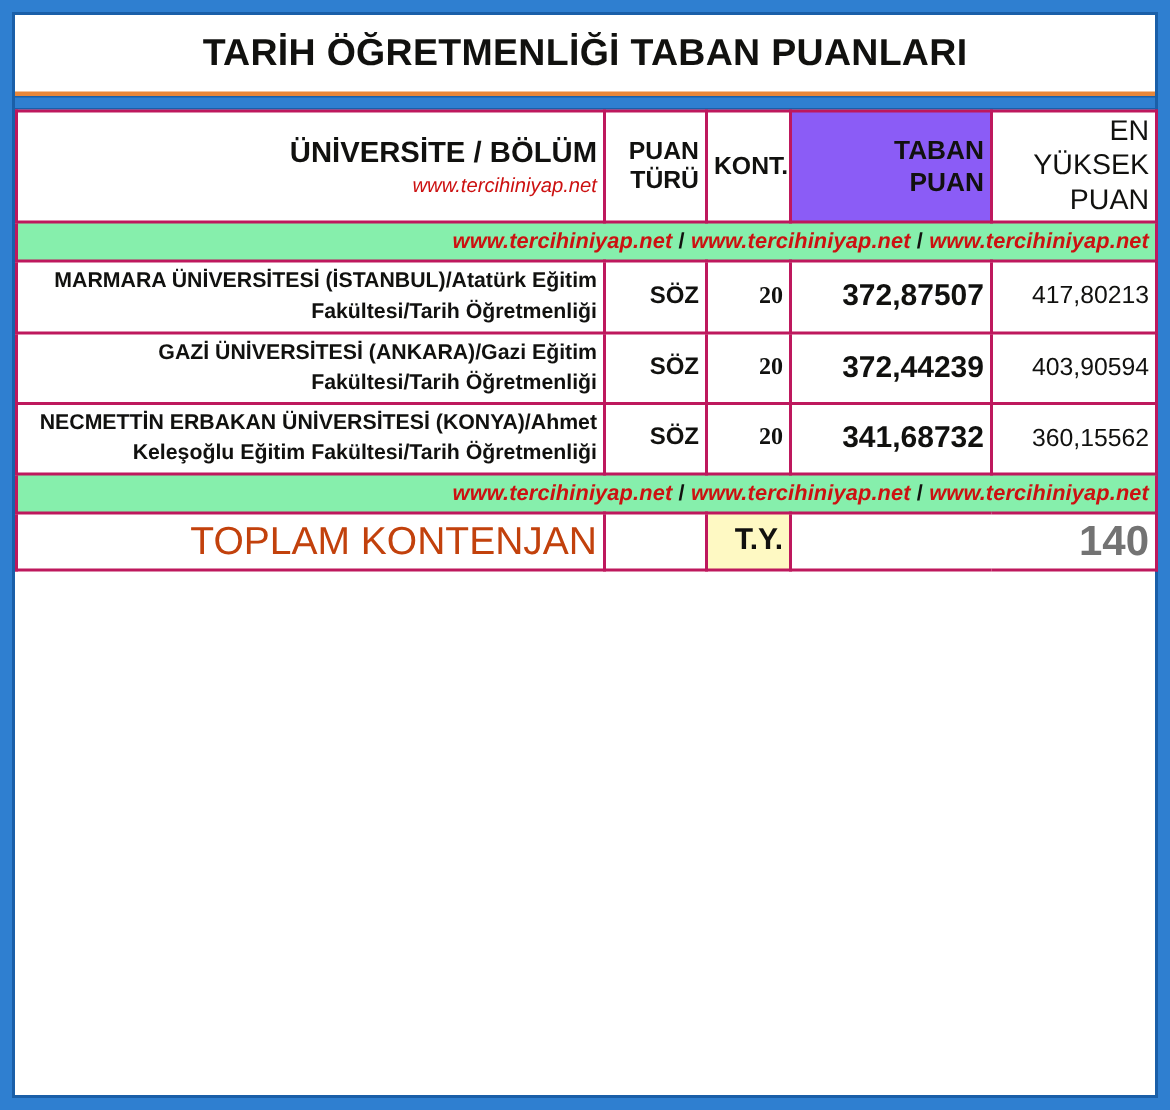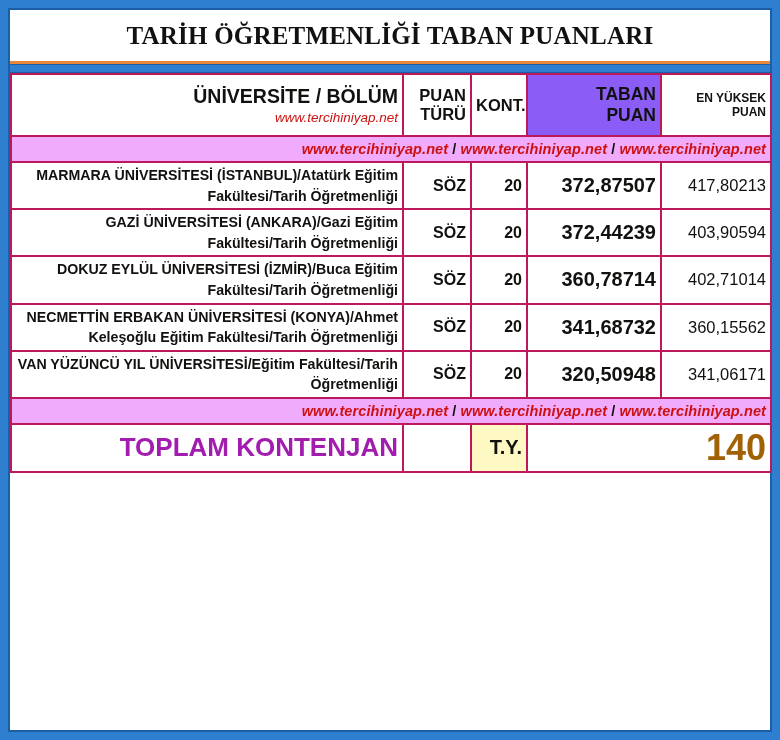--- a/index.html
+++ b/index.html
@@ -40,21 +40,20 @@
     justify-content: center;
     background: #ffffff;
     box-sizing: border-box;
   }
   .title-bar .title-text {
     font-size: 25px;
     font-weight: bold;
     color: #11110f;
     letter-spacing: 0.2px;
     text-align: center;
-    font-family: Liberation Serif, serif;
   }
 
   .blue-sep {
     height: 9px;
     background: #2f7fd0;
     border-top: 1px solid #1a5fa8;
     border-bottom: 1px solid #1a5fa8;
     box-sizing: border-box;
   }
 
@@ -101,29 +100,29 @@
     line-height: 1.15;
   }
   .hdr-taban {
     background: #8b5cf6;
     font-size: 17.5px;
     font-weight: bold;
     color: #11110f;
     line-height: 1.2;
   }
   .hdr-enyuk {
-    font-size: 12px;
-    font-weight: bold;
+    font-size: 19px;
+    font-weight: normal;
     color: #11110f;
     line-height: 1.2;
   }
 
   
   .banner td {
-    background: #f0abfc;
+    background: #86efac;
     height: 26px;
     padding: 0;
   }
   .banner .banner-text {
     font-size: 14.5px;
     font-weight: bold;
     font-style: italic;
     color: #cc1111;
     letter-spacing: 0.1px;
     white-space: nowrap;
@@ -143,48 +142,49 @@
   }
   .row-puan {
     font-size: 16px;
     font-weight: bold;
     color: #11110f;
   }
   .row-kont {
     font-size: 16px;
     font-weight: bold;
     color: #11110f;
+    font-family: Liberation Serif, serif;
   }
   .row-taban {
     font-size: 20px;
     font-weight: bold;
     color: #11110f;
   }
   .row-enyuk {
     font-size: 16.5px;
     color: #11110f;
     margin-left: 25px;
   }
 
   
   .total-label {
     font-size: 26px;
-    font-weight: bold;
-    color: #a21caf;
+    font-weight: normal;
+    color: #c2410c;
   }
   .total-ty {
     background: #fef9c3;
     font-size: 20px;
     font-weight: bold;
     color: #11110f;
   }
   .total-count {
-    font-size: 36px;
-    font-weight: bold;
-    color: #a16207;
+    font-size: 28px;
+    font-weight: bold;
+    color: #737373;
   }
   .total-blank { background: #ffffff; }
 </style>
 </head>
 <body>
 
 <div class="page">
   <div class="inner">
 
     <div class="title-bar">
@@ -239,40 +239,26 @@
           <td class="row-enyuk">417,80213</td>
         </tr>
         <tr>
           <td class="row-uni">GAZİ ÜNİVERSİTESİ (ANKARA)/Gazi Eğitim Fakültesi/Tarih Öğretmenliği</td>
           <td class="row-puan">SÖZ</td>
           <td class="row-kont">20</td>
           <td class="row-taban">372,44239</td>
           <td class="row-enyuk">403,90594</td>
         </tr>
         <tr>
-          <td class="row-uni">DOKUZ EYLÜL ÜNİVERSİTESİ (İZMİR)/Buca Eğitim Fakültesi/Tarih Öğretmenliği</td>
-          <td class="row-puan">SÖZ</td>
-          <td class="row-kont">20</td>
-          <td class="row-taban">360,78714</td>
-          <td class="row-enyuk">402,71014</td>
-        </tr>
-        <tr>
           <td class="row-uni">NECMETTİN ERBAKAN ÜNİVERSİTESİ (KONYA)/Ahmet Keleşoğlu Eğitim Fakültesi/Tarih Öğretmenliği</td>
           <td class="row-puan">SÖZ</td>
           <td class="row-kont">20</td>
           <td class="row-taban">341,68732</td>
           <td class="row-enyuk">360,15562</td>
         </tr>
-        <tr>
-          <td class="row-uni">VAN YÜZÜNCÜ YIL ÜNİVERSİTESİ/Eğitim Fakültesi/Tarih Öğretmenliği</td>
-          <td class="row-puan">SÖZ</td>
-          <td class="row-kont">20</td>
-          <td class="row-taban">320,50948</td>
-          <td class="row-enyuk">341,06171</td>
-        </tr>
 
         <tr class="banner">
           <td colspan="5">
             <span class="banner-text">www.tercihiniyap.net</span><span class="banner-text sep-txt"> / </span><span class="banner-text">www.tercihiniyap.net</span><span class="banner-text sep-txt"> / </span><span class="banner-text">www.tercihiniyap.net</span>
           </td>
         </tr>
 
         <tr>
           <td class="total-label">TOPLAM KONTENJAN</td>
           <td class="total-blank"></td>

